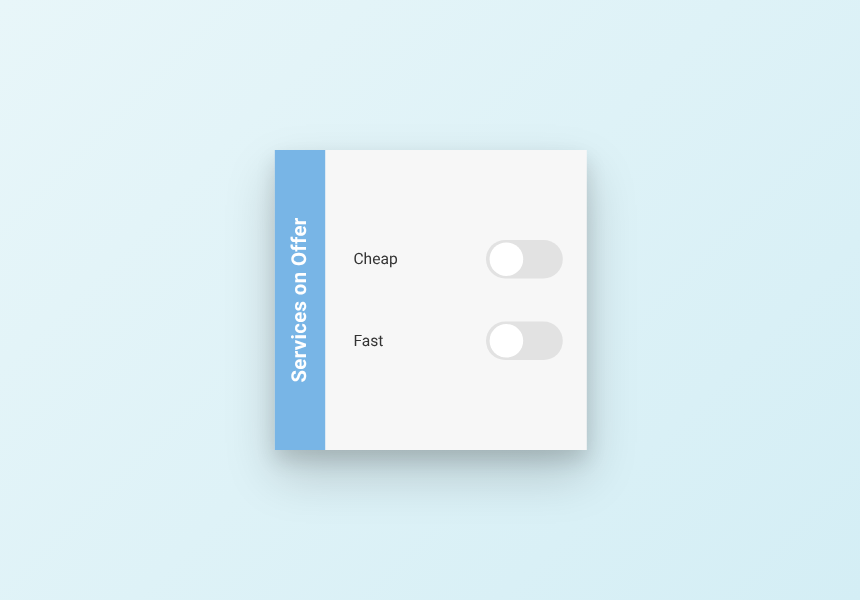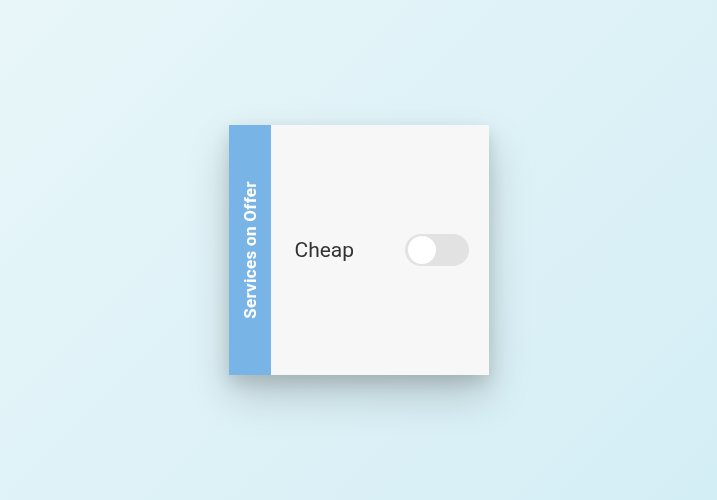--- a/index.html
+++ b/index.html
@@ -42,21 +42,21 @@
       gap: 36px;
       padding: 20px 20px 20px 24px;
     }
     .row {
       display: flex;
       align-items: center;
       justify-content: space-between;
     }
     .label {
       color: #333;
-      font-size: 21px;
+      font-size: 13px;
     }
     .toggle {
       position: relative;
       width: 64px;
       height: 32px;
       border-radius: 999px;
       cursor: pointer;
     }
     .toggle.off { background: #e2e2e2; }
     .toggle.on { background: #63dc96; }
@@ -78,14 +78,20 @@
   <div class="sidebar">
     <div class="sidebar-title">Services on Offer</div>
   </div>
   <div class="content">
     <div class="row">
       <span class="label">Cheap</span>
       <div class="toggle off">
         <div class="knob"></div>
       </div>
     </div>
+    <div class="row">
+      <span class="label">Fast</span>
+      <div class="toggle off">
+        <div class="knob"></div>
+      </div>
+    </div>
   </div>
 </div>
 
 </body></html>

